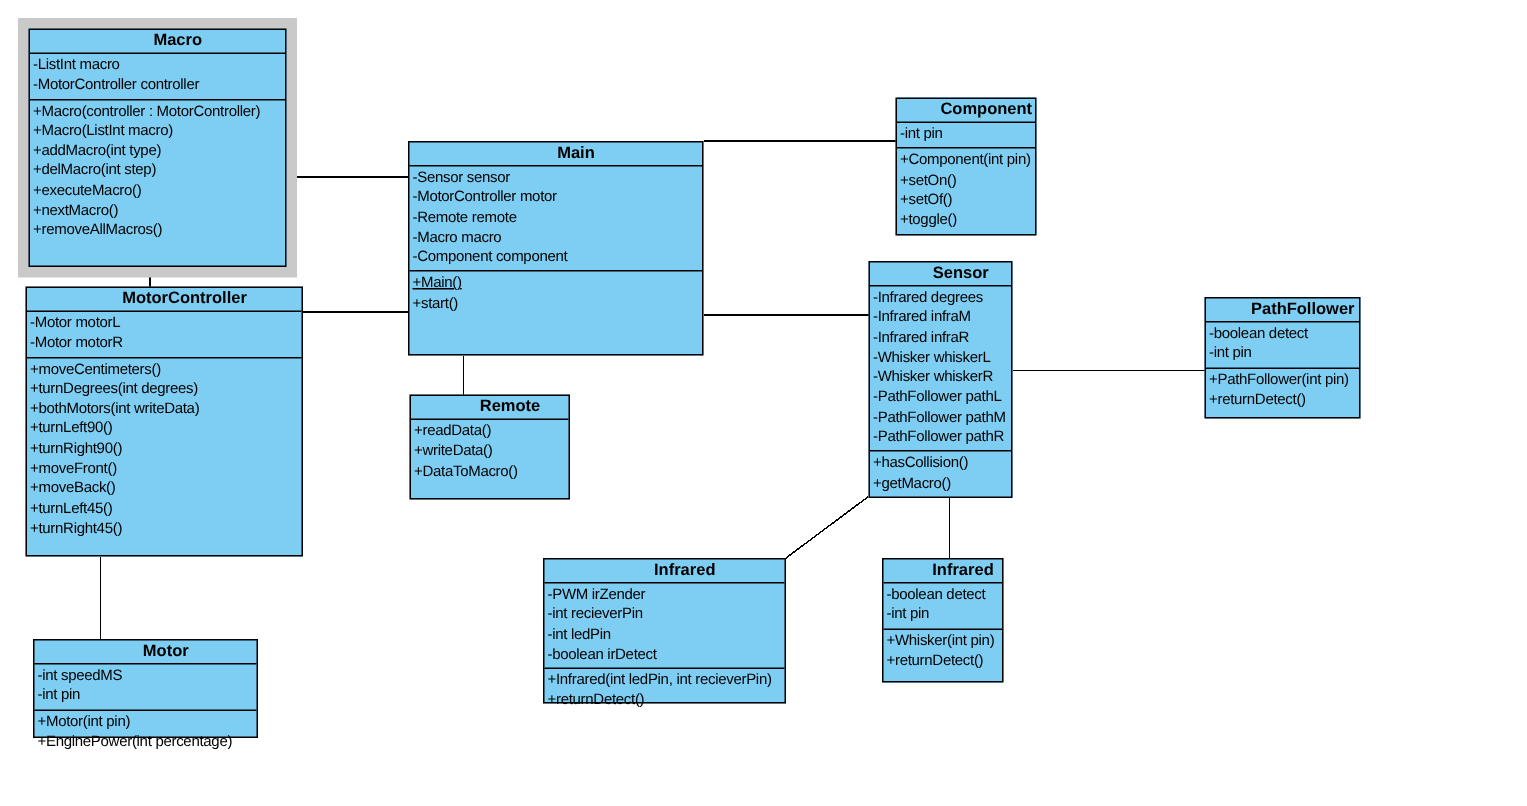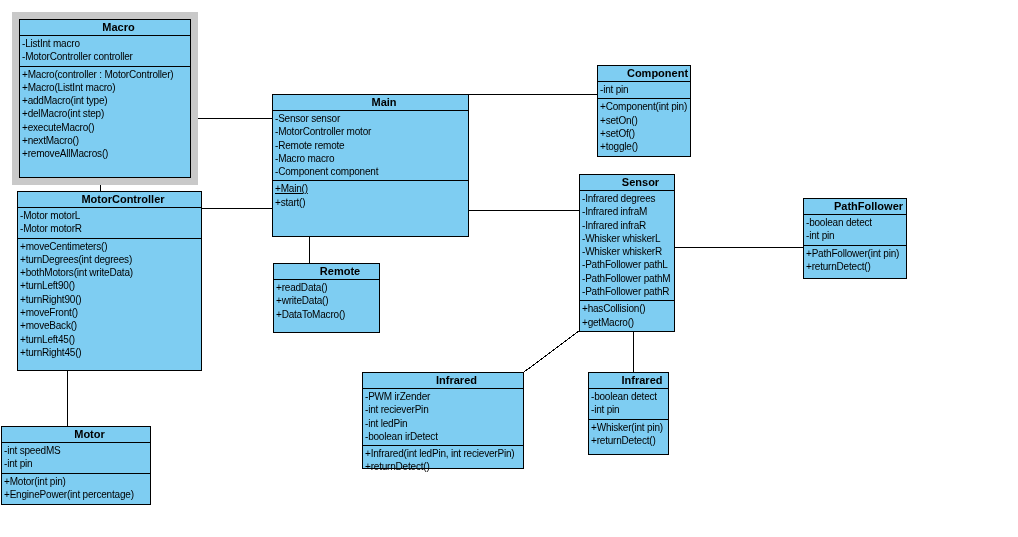--- a/index.html
+++ b/index.html
@@ -116,21 +116,21 @@
         <div class="member">+turnDegrees(int degrees)</div>
         <div class="member">+bothMotors(int writeData)</div>
         <div class="member">+turnLeft90()</div>
         <div class="member">+turnRight90()</div>
         <div class="member">+moveFront()</div>
         <div class="member">+moveBack()</div>
         <div class="member">+turnLeft45()</div>
         <div class="member">+turnRight45()</div>
       </div>
   </div>
-    <div class="uml-class" style="left: 1px; top: 426px; width: 150px; height: 79px;">
+    <div class="uml-class" style="left: 22px; top: 426px; width: 150px; height: 66px;">
     <div class="uml-title">Motor</div>
     <div class="uml-attrs">
         <div class="member">-int speedMS</div>
         <div class="member">-int pin</div>
       </div>
     <div class="uml-methods">
         <div class="member">+Motor(int pin)</div>
         <div class="member">+EnginePower(int percentage)</div>
       </div>
   </div>

